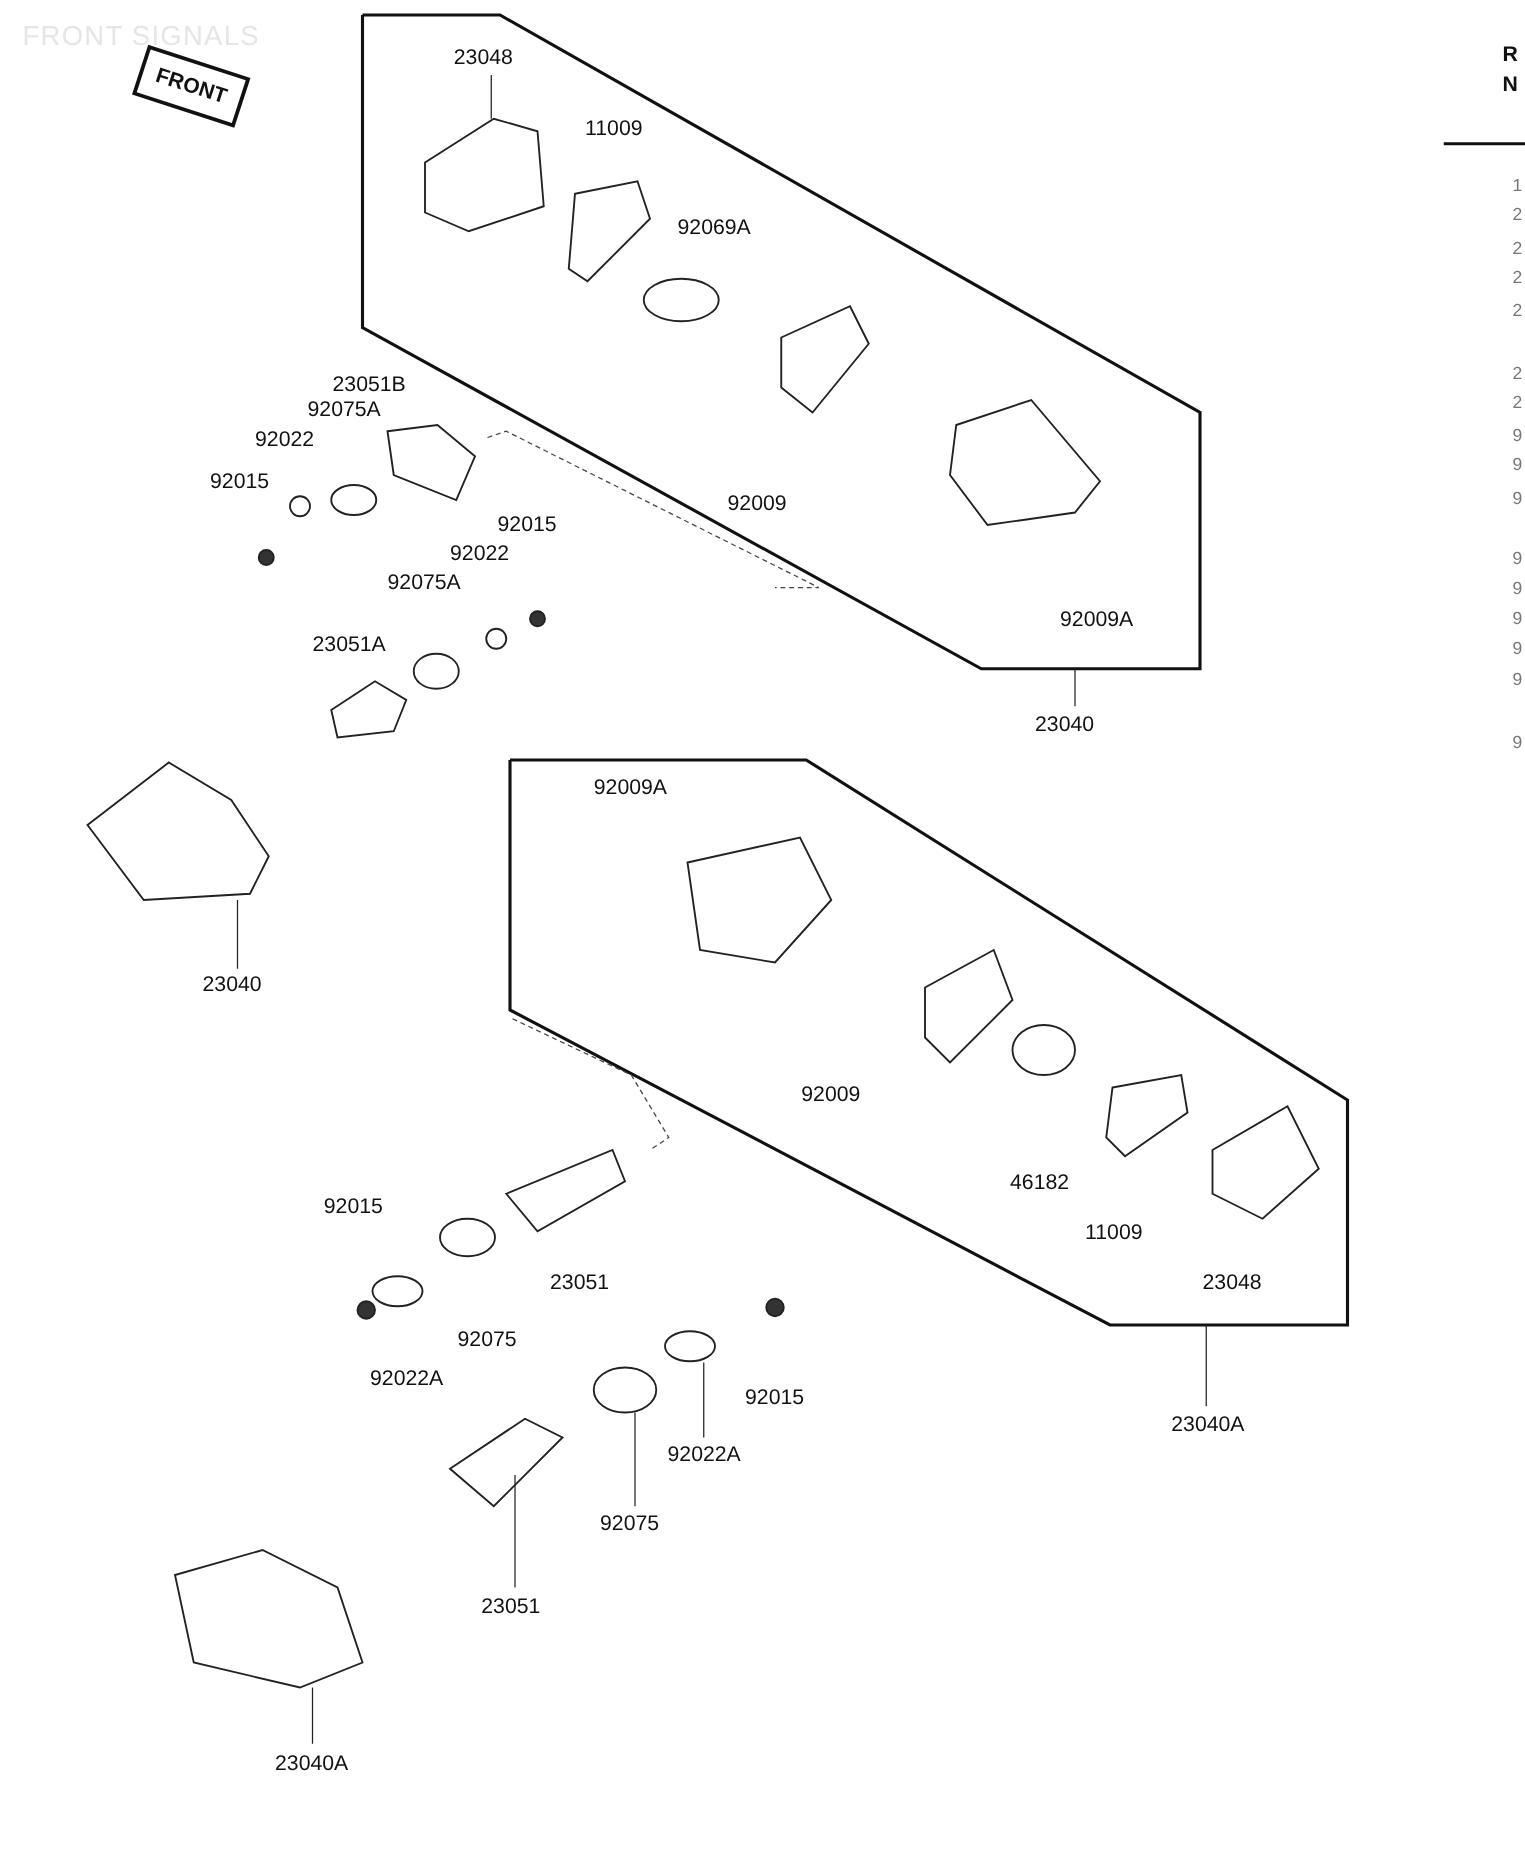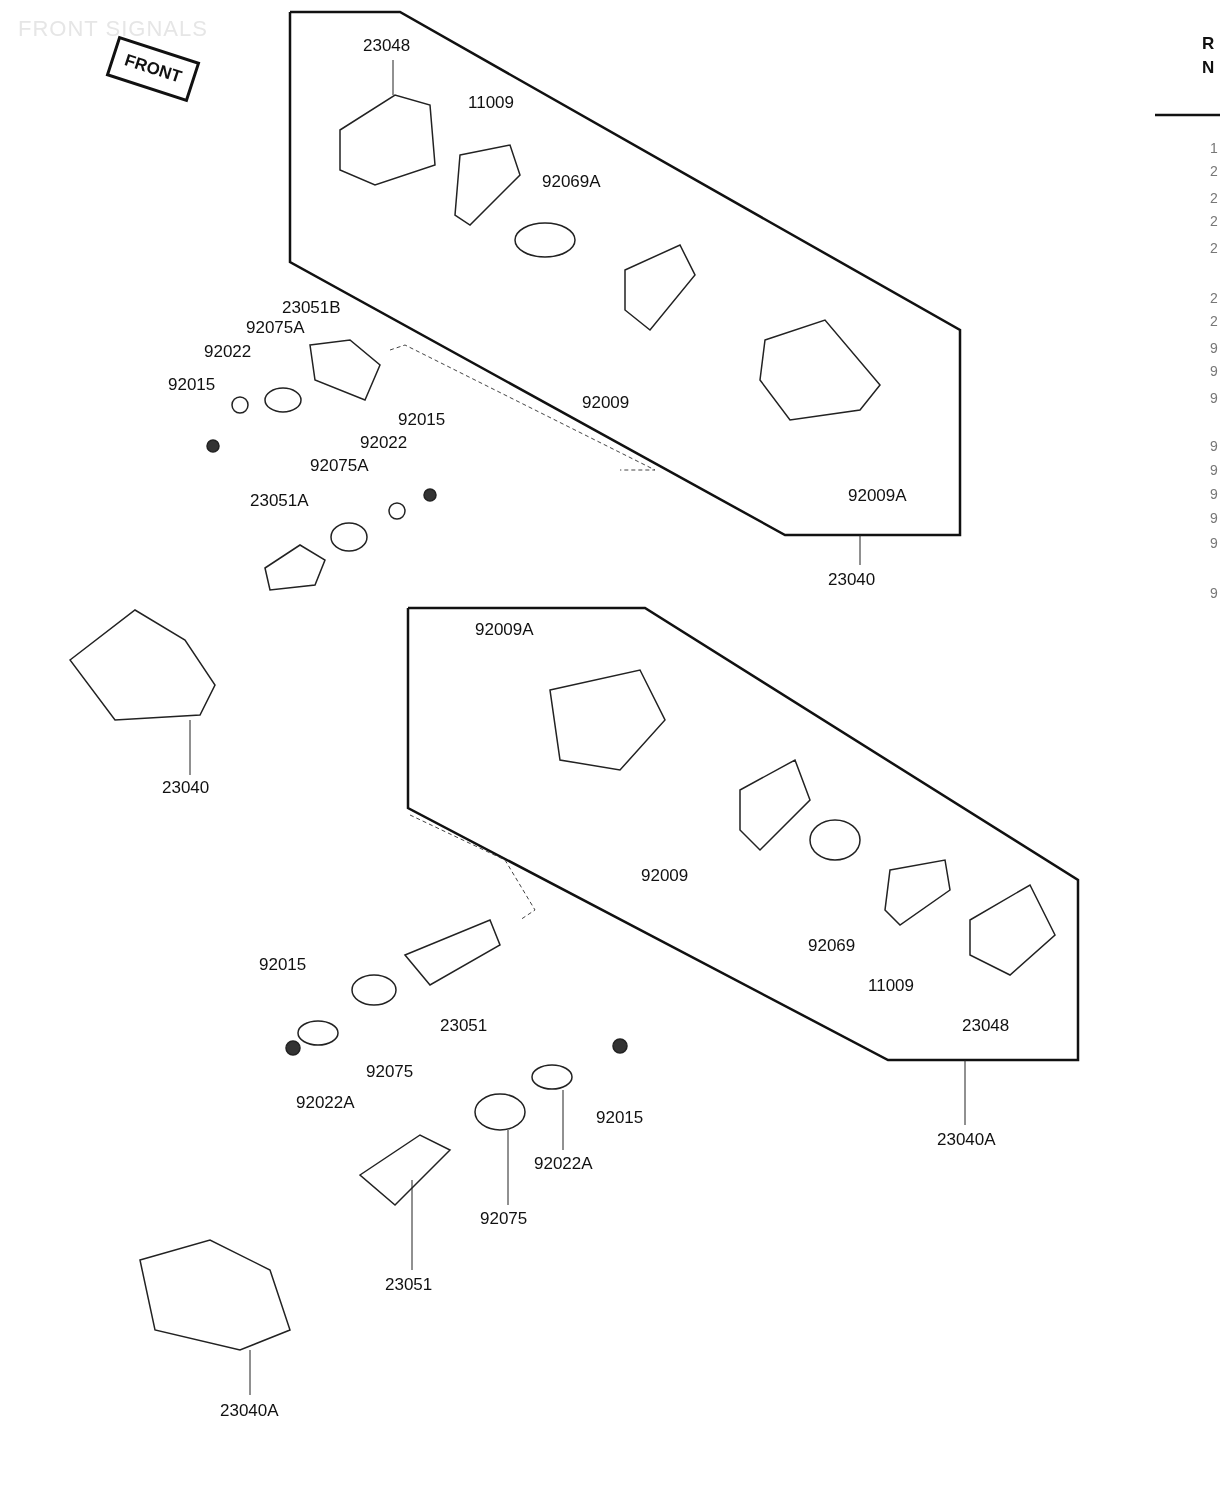--- a/index.html
+++ b/index.html
@@ -65,35 +65,35 @@
     <line x1="250" y1="1350" x2="250" y2="1395"></line>
     <line x1="412" y1="1180" x2="412" y2="1270"></line>
     <line x1="508" y1="1130" x2="508" y2="1205"></line>
     <line x1="563" y1="1090" x2="563" y2="1150"></line>
   </g>
 </svg>
 
 <div class="lbl" style="left:363px;top:36px">23048</div>
 <div class="lbl" style="left:468px;top:93px">11009</div>
 <div class="lbl" style="left:542px;top:172px">92069A</div>
-<div class="lbl" style="left:282px;top:298px">23051B</div>
+<div class="lbl" style="left:266px;top:298px">23051B</div>
 <div class="lbl" style="left:246px;top:318px">92075A</div>
 <div class="lbl" style="left:204px;top:342px">92022</div>
 <div class="lbl" style="left:168px;top:375px">92015</div>
 <div class="lbl" style="left:582px;top:393px">92009</div>
 <div class="lbl" style="left:398px;top:410px">92015</div>
 <div class="lbl" style="left:360px;top:433px">92022</div>
 <div class="lbl" style="left:310px;top:456px">92075A</div>
-<div class="lbl" style="left:250px;top:491px">23051A</div>
+<div class="lbl" style="left:250px;top:506px">23051A</div>
 <div class="lbl" style="left:848px;top:486px">92009A</div>
 <div class="lbl" style="left:828px;top:570px">23040</div>
 <div class="lbl" style="left:162px;top:778px">23040</div>
 <div class="lbl" style="left:475px;top:620px">92009A</div>
 <div class="lbl" style="left:641px;top:866px">92009</div>
-<div class="lbl" style="left:808px;top:936px">92069</div>
+<div class="lbl" style="left:808px;top:936px">46182</div>
 <div class="lbl" style="left:868px;top:976px">11009</div>
 <div class="lbl" style="left:962px;top:1016px">23048</div>
 <div class="lbl" style="left:937px;top:1130px">23040A</div>
 <div class="lbl" style="left:259px;top:955px">92015</div>
 <div class="lbl" style="left:440px;top:1016px">23051</div>
 <div class="lbl" style="left:366px;top:1062px">92075</div>
 <div class="lbl" style="left:296px;top:1093px">92022A</div>
 <div class="lbl" style="left:596px;top:1108px">92015</div>
 <div class="lbl" style="left:534px;top:1154px">92022A</div>
 <div class="lbl" style="left:480px;top:1209px">92075</div>

